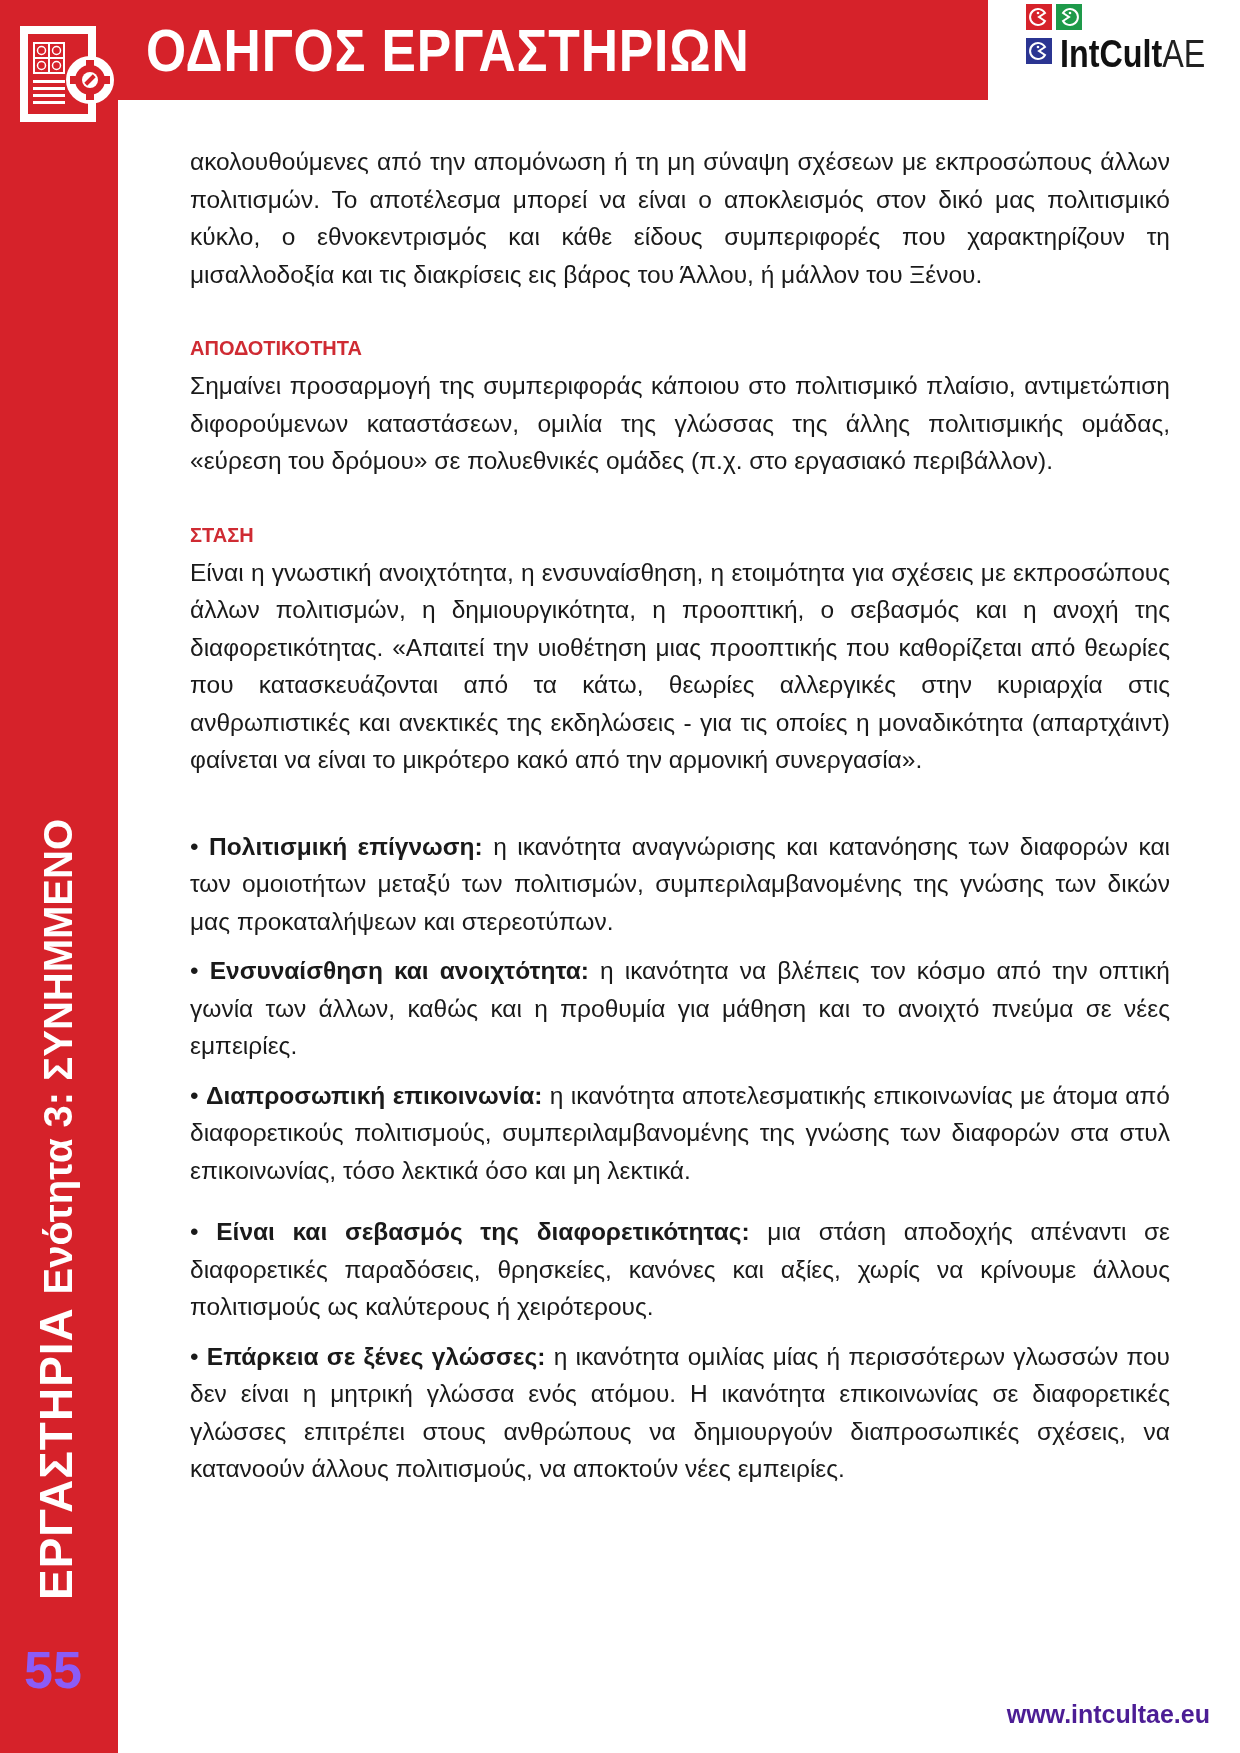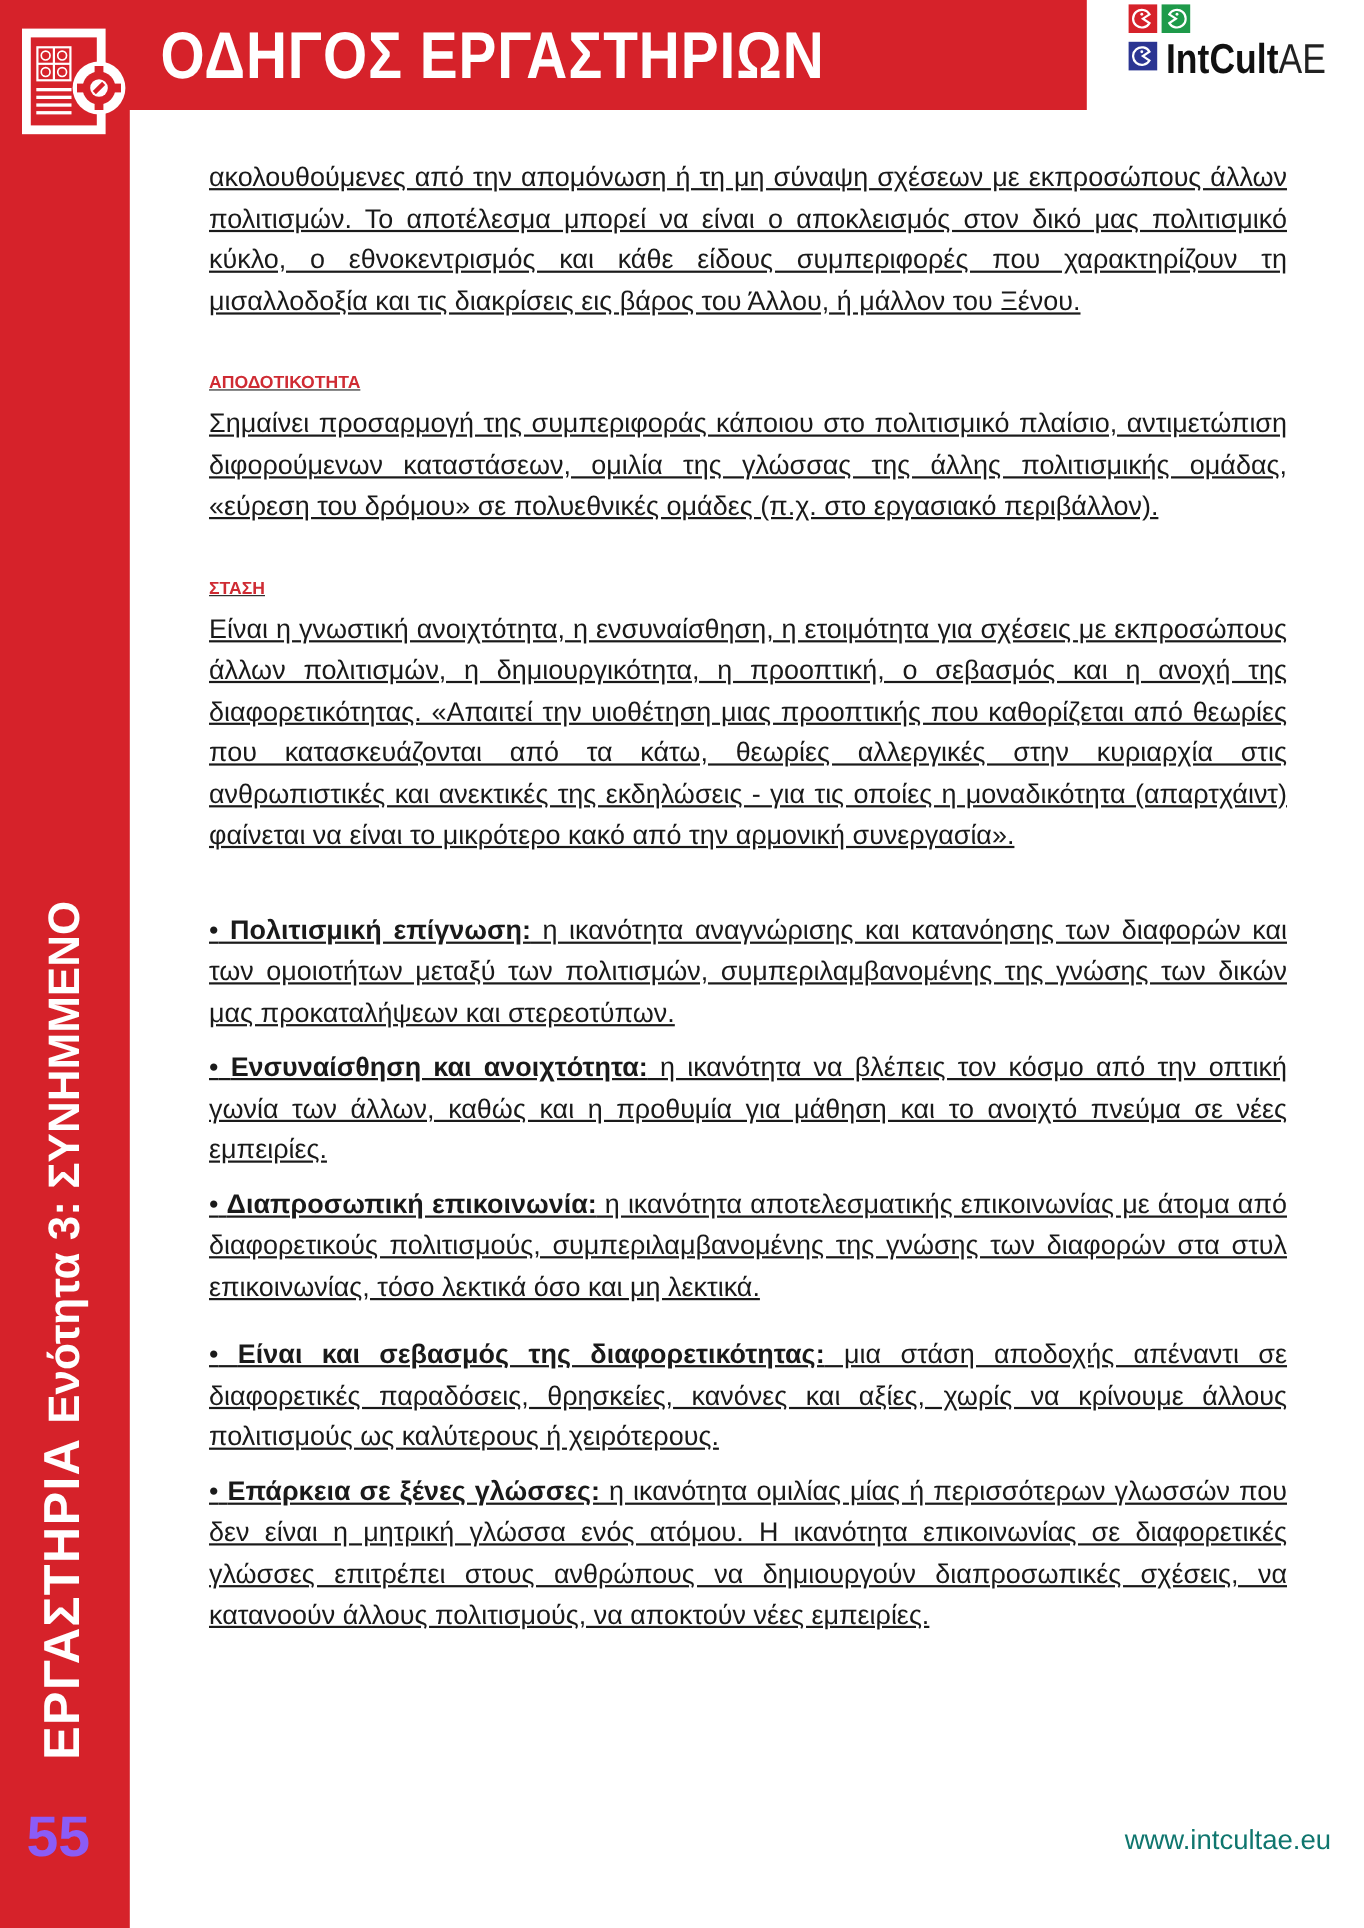--- a/index.html
+++ b/index.html
@@ -50,34 +50,33 @@
   .vertical-label .normal { font-weight: bold; font-size: 40px; }
   .page-number {
     position: absolute; left: 24px; top: 1640px; color: #8b5cf6; font-weight: bold;
     font-size: 52px; line-height: 60px;
   }
 
   .content {
     position: absolute; left: 190px; top: 143px; width: 980px;
     font-size: 24.5px; line-height: 37.5px; color: #1a1a1a;
     font-family: "Liberation Sans Narrow", "Liberation Sans", sans-serif;
-    text-decoration: underline;
   }
   .content p { margin: 0; text-align: justify; }
   .section-heading {
-    color: #cf2b33; font-weight: bold; font-size: 16px; line-height: 37px;
+    color: #cf2b33; font-weight: bold; font-size: 20px; line-height: 37px;
     margin: 0;
   }
   .gap-l { height: 37px; }
   .gap-s { height: 12px; }
   .intro-bold { font-weight: bold; margin: 0; }
   .bullet { margin: 0; }
   .bullet b { font-weight: bold; }
   .footer-url {
-    position: absolute; right: 30px; top: 1657px; color: #0f766e; font-weight: normal;
+    position: absolute; right: 30px; top: 1698px; color: #4c1d95; font-weight: bold;
     font-size: 25px; line-height: 32px;
   }
 </style>
 </head>
 <body>
 
 <div class="sidebar"></div>
 <div class="header-band"></div>
 
 <div class="header-icon">

